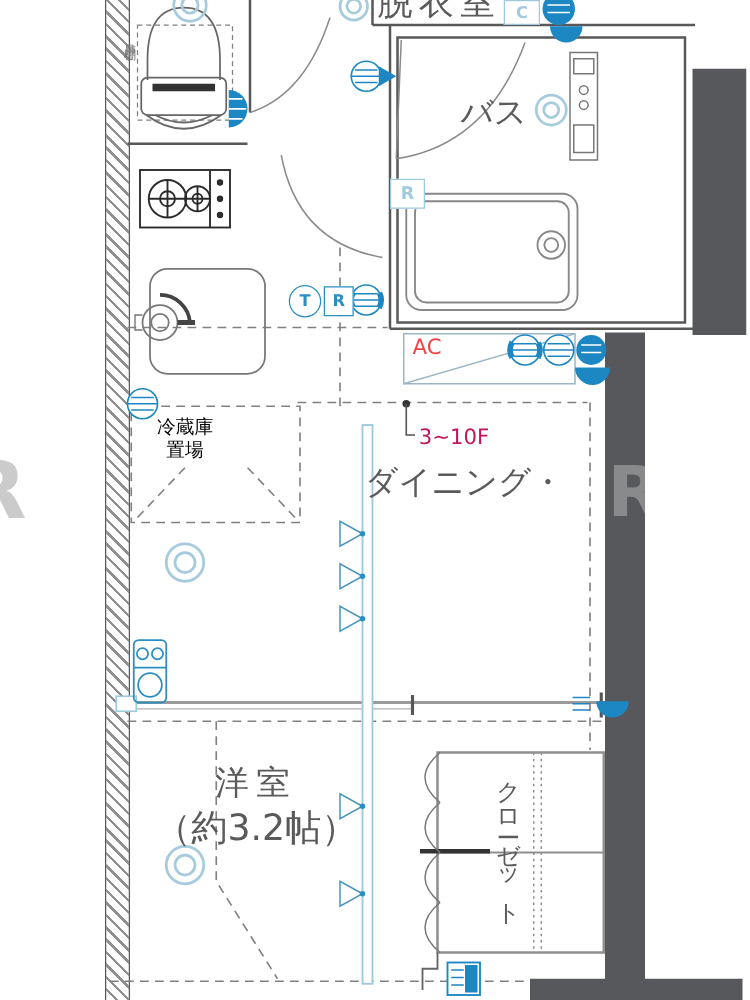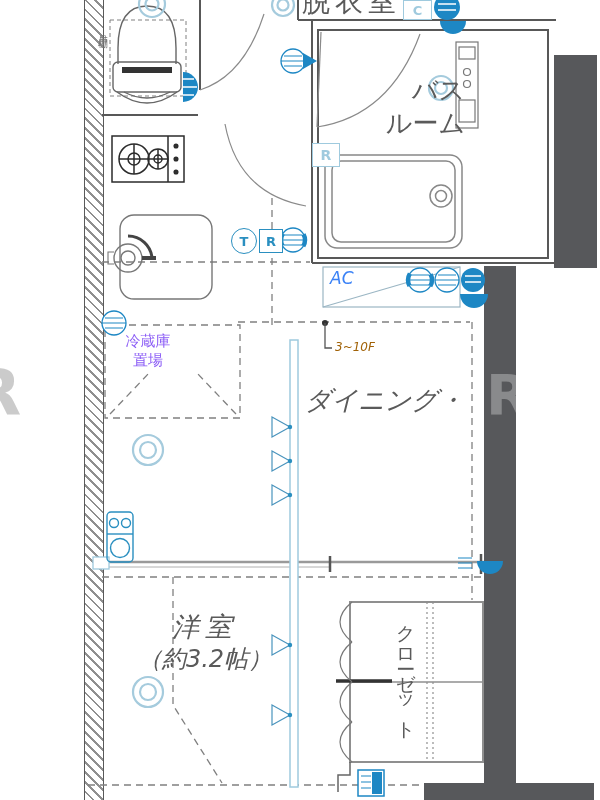--- a/index.html
+++ b/index.html
@@ -221,46 +221,45 @@
       <rect x="107" y="512" width="26" height="50" rx="4"></rect>
       <path d="M107 534 H133"></path>
       <circle cx="114" cy="523" r="4.5"></circle>
         <circle cx="126" cy="523" r="4.5"></circle>
       <circle cx="120" cy="548" r="9.5"></circle>
     </g>
   </svg>
 
   <div class="txt c-gray" style="left:302px;top:-16px;font-size:28px;letter-spacing:5px;">脱衣室</div>
 
-  <div class="txt c-gray" style="left:325px;top:74px;width:140px;text-align:right;font-size:26px;">
+  <div class="txt c-gray" style="left:325px;top:74px;width:140px;text-align:center;font-size:26px;">
     <div>バス</div>
-    <div>ルーム</div>
-  </div>
-
-  <div class="txt c-gray" style="left:292px;top:382px;width:185px;text-align:center;font-size:26px;line-height:1.45;font-style:italic;">
+  </div>
+
+  <div class="txt c-gray" style="left:292px;top:368px;width:185px;text-align:left;font-size:26px;line-height:1.45;">
     <div>ダイニング・</div>
   </div>
 
-  <div class="txt c-gray" style="left:100px;top:610px;width:210px;text-align:center;font-style:italic;">
+  <div class="txt c-gray" style="left:100px;top:610px;width:210px;text-align:center;">
     <div style="font-size:27px;letter-spacing:6px;">洋室</div>
-    <div style="font-size:24px;">（約3.2帖）</div>
+    <div style="font-size:29px;">（約3.2帖）</div>
   </div>
 
   <div class="txt c-gray vert" style="left:394px;top:612px;height:145px;font-size:19px;letter-spacing:2px;">クローゼット</div>
 
-  <div class="txt" style="left:112px;top:332px;width:72px;text-align:center;font-size:15px;color:#8b5cf6;">
+  <div class="txt" style="left:112px;top:332px;width:72px;text-align:center;font-size:15px;color:#000000;">
     <div>冷蔵庫</div>
     <div>置場</div>
   </div>
 
   <div class="txt vert" style="left:96px;top:28px;font-size:10px;color:#777;letter-spacing:1px;">吊戸棚</div>
 
-  <div class="txt" style="left:335px;top:340px;font-size:12px;color:#a16207;font-style:italic;">3~10F</div>
-
-  <div class="txt" style="left:330px;top:268px;font-size:17px;color:#3b82f6;font-style:italic;">AC</div>
+  <div class="txt" style="left:335px;top:340px;font-size:17px;color:#be185d;">3~10F</div>
+
+  <div class="txt" style="left:330px;top:268px;font-size:17px;color:#ef4444;">AC</div>
 
   <div class="badge lblue" style="left:312px;top:143px;width:26px;height:22px;font-size:14px;">R</div>
   <div class="badge lblue" style="left:403px;top:0;width:27px;height:18px;font-size:13px;">C</div>
   <div class="badge blue round" style="left:231px;top:228px;width:24px;height:24px;font-size:13px;">T</div>
   <div class="badge blue" style="left:259px;top:229px;width:22px;height:22px;font-size:13px;">R</div>
 
   <div id="wm-right" class="abs">R</div>
 </div>
 
 </body></html>

